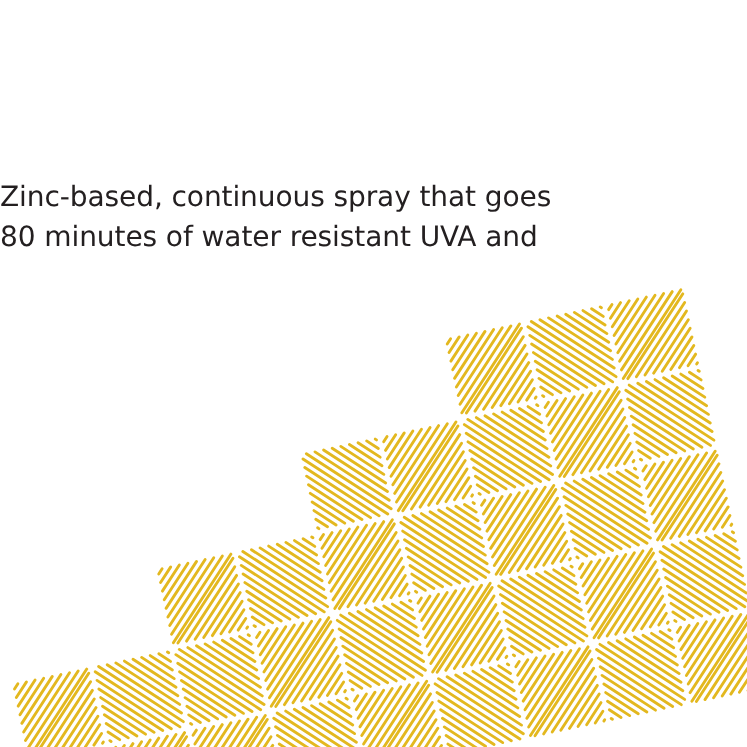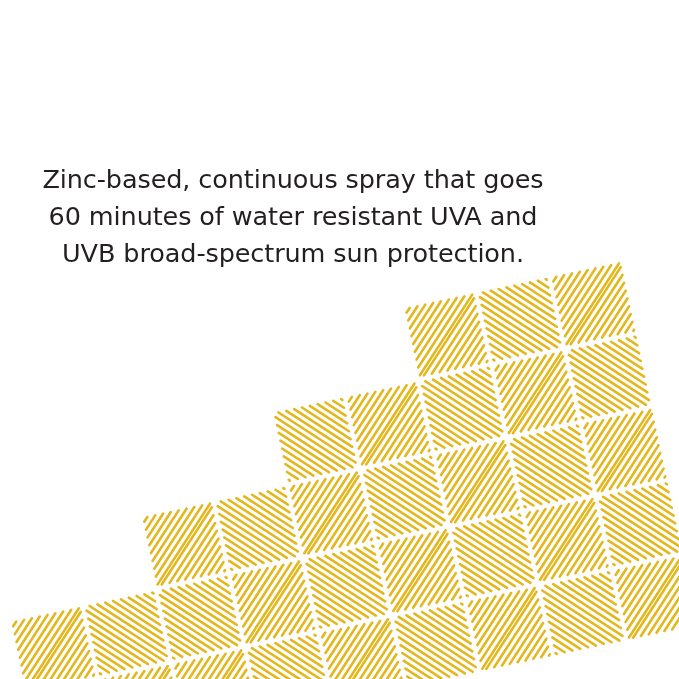--- a/index.html
+++ b/index.html
@@ -23,21 +23,20 @@
     top: 0;
     width: 679px;
     height: 679px;
     pointer-events: none;
   }
   #description-block {
     position: absolute;
     left: 0;
     top: 161px;
     width: 586px;
-    text-align: center;
   }
   #description-block .line {
     display: block;
     font-family: "DejaVu Sans", "Liberation Sans", sans-serif;
     font-size: 25.5px;
     line-height: 37px;
     letter-spacing: -0.1px;
     color: #231f20;
     white-space: pre;
   }
@@ -716,17 +715,16 @@
               <line x1="63" y1="72" x2="72" y2="63" stroke="#e3b81f" stroke-width="2.6" stroke-linecap="round"></line>
               <line x1="71" y1="72" x2="72" y2="71" stroke="#e3b81f" stroke-width="2.6" stroke-linecap="round"></line>
             </g>
           </g>
         </g>
       </g>
   </svg>
 
   <div id="description-block">
     <span class="line">Zinc-based, continuous spray that goes</span>
-    <span class="line">60 minutes of water resistant UVA and</span>
-    <span class="line">UVB broad-spectrum sun protection.</span>
+    <span class="line">80 minutes of water resistant UVA and</span>
   </div>
 
 </div>
 
 </body></html>

